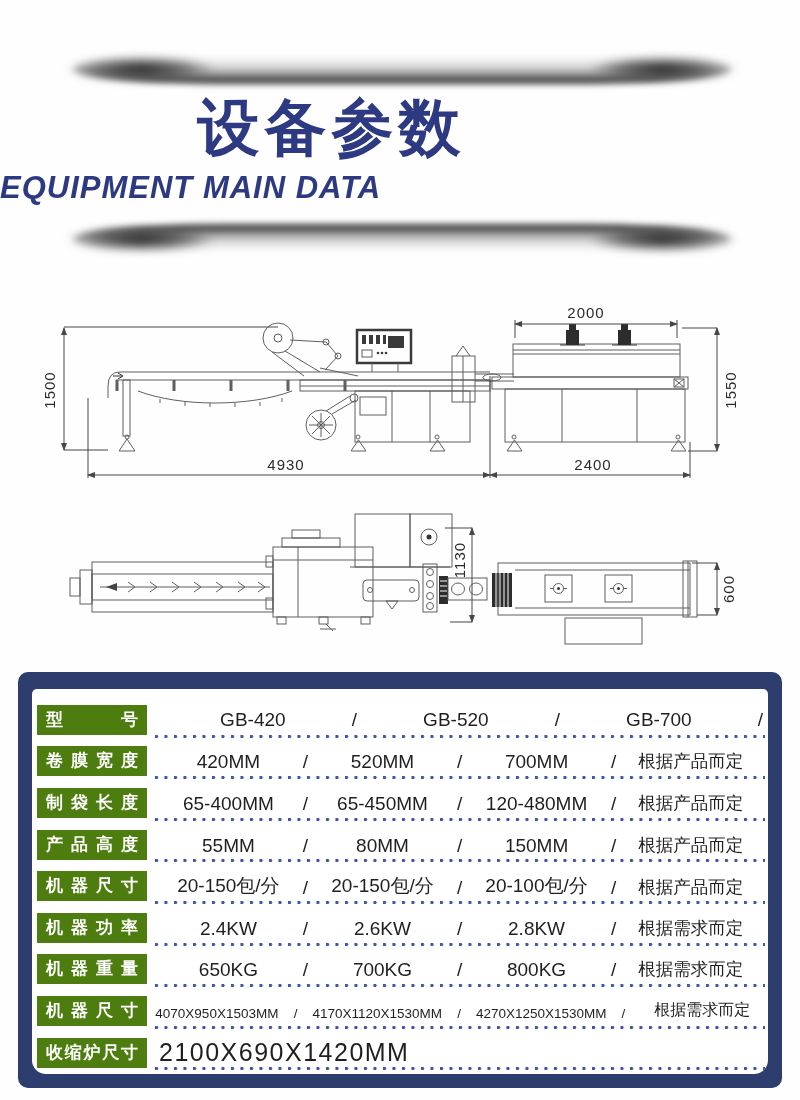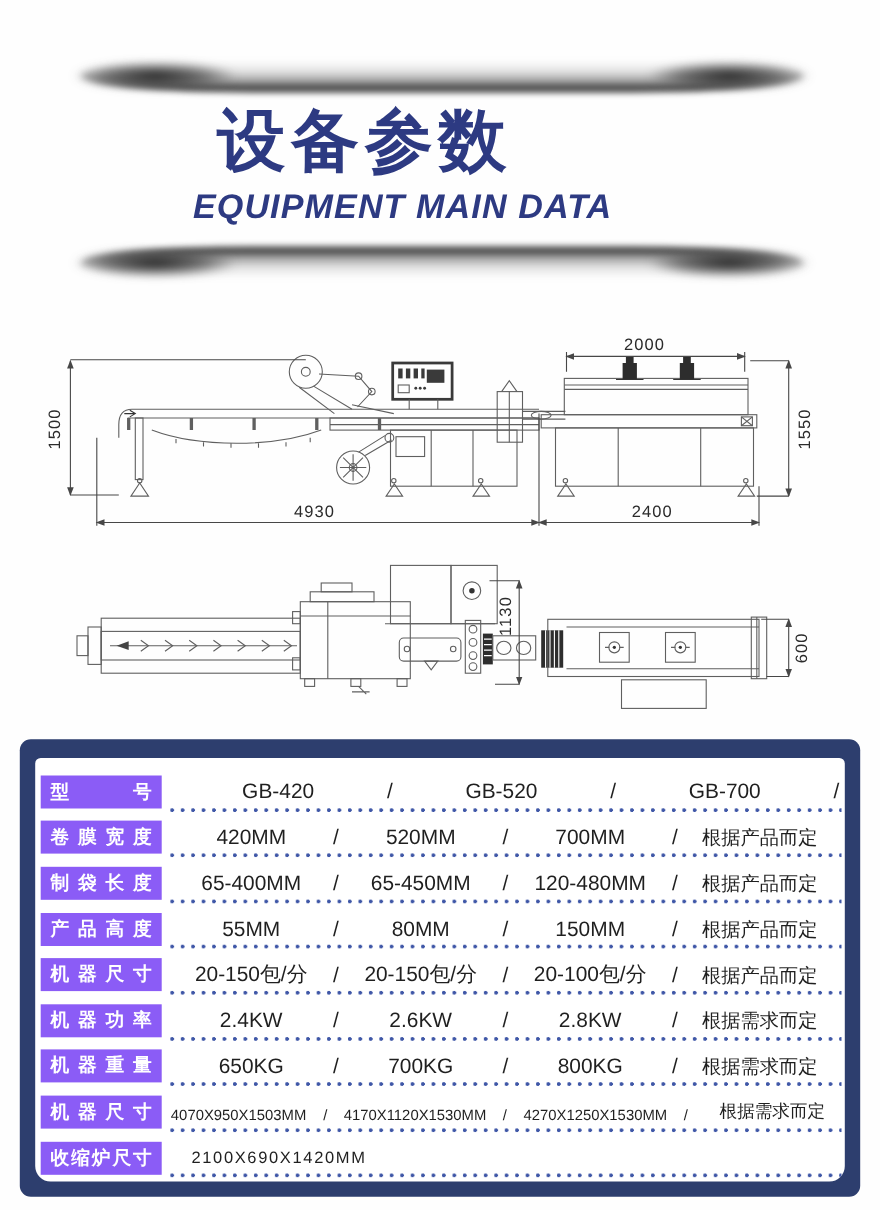--- a/index.html
+++ b/index.html
@@ -17,21 +17,21 @@
   .brush .core{position:absolute;left:0;right:0;top:0;bottom:0;border-radius:45%/95%;filter:blur(3px);}
   .brush--top .core{background:linear-gradient(180deg,rgba(150,150,150,0) 4%,rgba(160,160,160,.30) 38%,rgba(105,105,105,.62) 66%,rgba(40,40,40,.92) 90%,rgba(35,35,35,.88) 100%);}
   .brush--bottom .core{background:linear-gradient(0deg,rgba(150,150,150,0) 4%,rgba(160,160,160,.30) 38%,rgba(105,105,105,.62) 66%,rgba(40,40,40,.92) 90%,rgba(35,35,35,.88) 100%);}
   .blob{position:absolute;top:2px;bottom:2px;width:150px;border-radius:50%;filter:blur(4px);
     background:radial-gradient(closest-side,rgba(25,25,25,.95),rgba(45,45,45,.55) 62%,rgba(70,70,70,0) 100%);}
   .blob-l{left:-8px;}
   .blob-r{right:-8px;}
 
   .title-cn{position:absolute;top:86px;left:0;width:663px;margin:0;text-align:center;
     font-size:62px;font-weight:bold;color:#2d3a82;letter-spacing:5px;}
-  .title-en{position:absolute;top:170px;left:0;width:732px;text-align:center;
+  .title-en{position:absolute;top:170px;left:0;width:732px;
     font-size:31px;font-weight:bold;font-style:italic;color:#2d3a82;letter-spacing:1px;}
 
   
   .diagram{position:absolute;left:20px;}
   .diagram-side{top:280px;}
   .diagram-top{top:500px;}
   svg{display:block;}
   svg text{font-family:"Liberation Sans","DejaVu Sans",sans-serif;fill:#2b2b2b;}
   .dim-label{font-size:15px;letter-spacing:1px;}
   .mech{stroke:#5f5f5f;fill:none;stroke-width:1;}
@@ -39,32 +39,32 @@
 
   
   .spec{position:absolute;top:672px;left:18px;width:764px;height:416px;
     background:#2d3e6e;border-radius:10px;}
   .spec-inner{position:absolute;top:17px;left:14px;right:14px;bottom:14px;
     background:#ffffff;border-radius:5px 5px 14px 14px;padding-top:10px;box-sizing:border-box;overflow:hidden;}
   .row{position:relative;height:41.6px;display:flex;align-items:center;}
   .row::after{content:"";position:absolute;left:122px;right:3px;bottom:2px;height:5px;
     background-image:radial-gradient(circle at 2.5px 2.5px,#3f57a7 1.6px,rgba(63,87,167,0) 1.9px);
     background-size:9.5px 5px;background-repeat:repeat-x;}
-  .row-label{margin-left:5px;width:110px;height:30px;background:#8b5cf6;color:#ffffff;
+  .row-label{margin-left:5px;width:110px;height:30px;background:#4d7c0f;color:#ffffff;
     font-size:17px;font-weight:bold;line-height:30px;padding:0 9px;box-sizing:border-box;
     text-align:justify;text-align-last:justify;text-justify:inter-character;flex:none;}
   .row-values{flex:1;display:flex;align-items:flex-end;padding:0 4px 0 8px;
     font-size:19px;color:#1f1f1f;}
   .val{flex:1 1 0;text-align:center;white-space:nowrap;}
   .val-last{font-size:17.5px;}
   .sep{flex:0 0 auto;padding:0 1px;}
   .row--small .row-values{font-size:13.5px;gap:14px;}
   .row--small .val-last{font-size:16px;}
-  .row--single .row-values{display:block;text-align:left;padding-left:27px;
-    font-size:15px;letter-spacing:1.5px;}
+  .row--single .row-values{display:block;text-align:left;padding-left:12px;
+    font-size:25px;letter-spacing:1.5px;}
 </style>
 </head>
 <body>
 
 <div class="page">
 
   <div>
     <div class="brush brush--top">
       <span class="core"></span>
       <span class="blob blob-l"></span>

